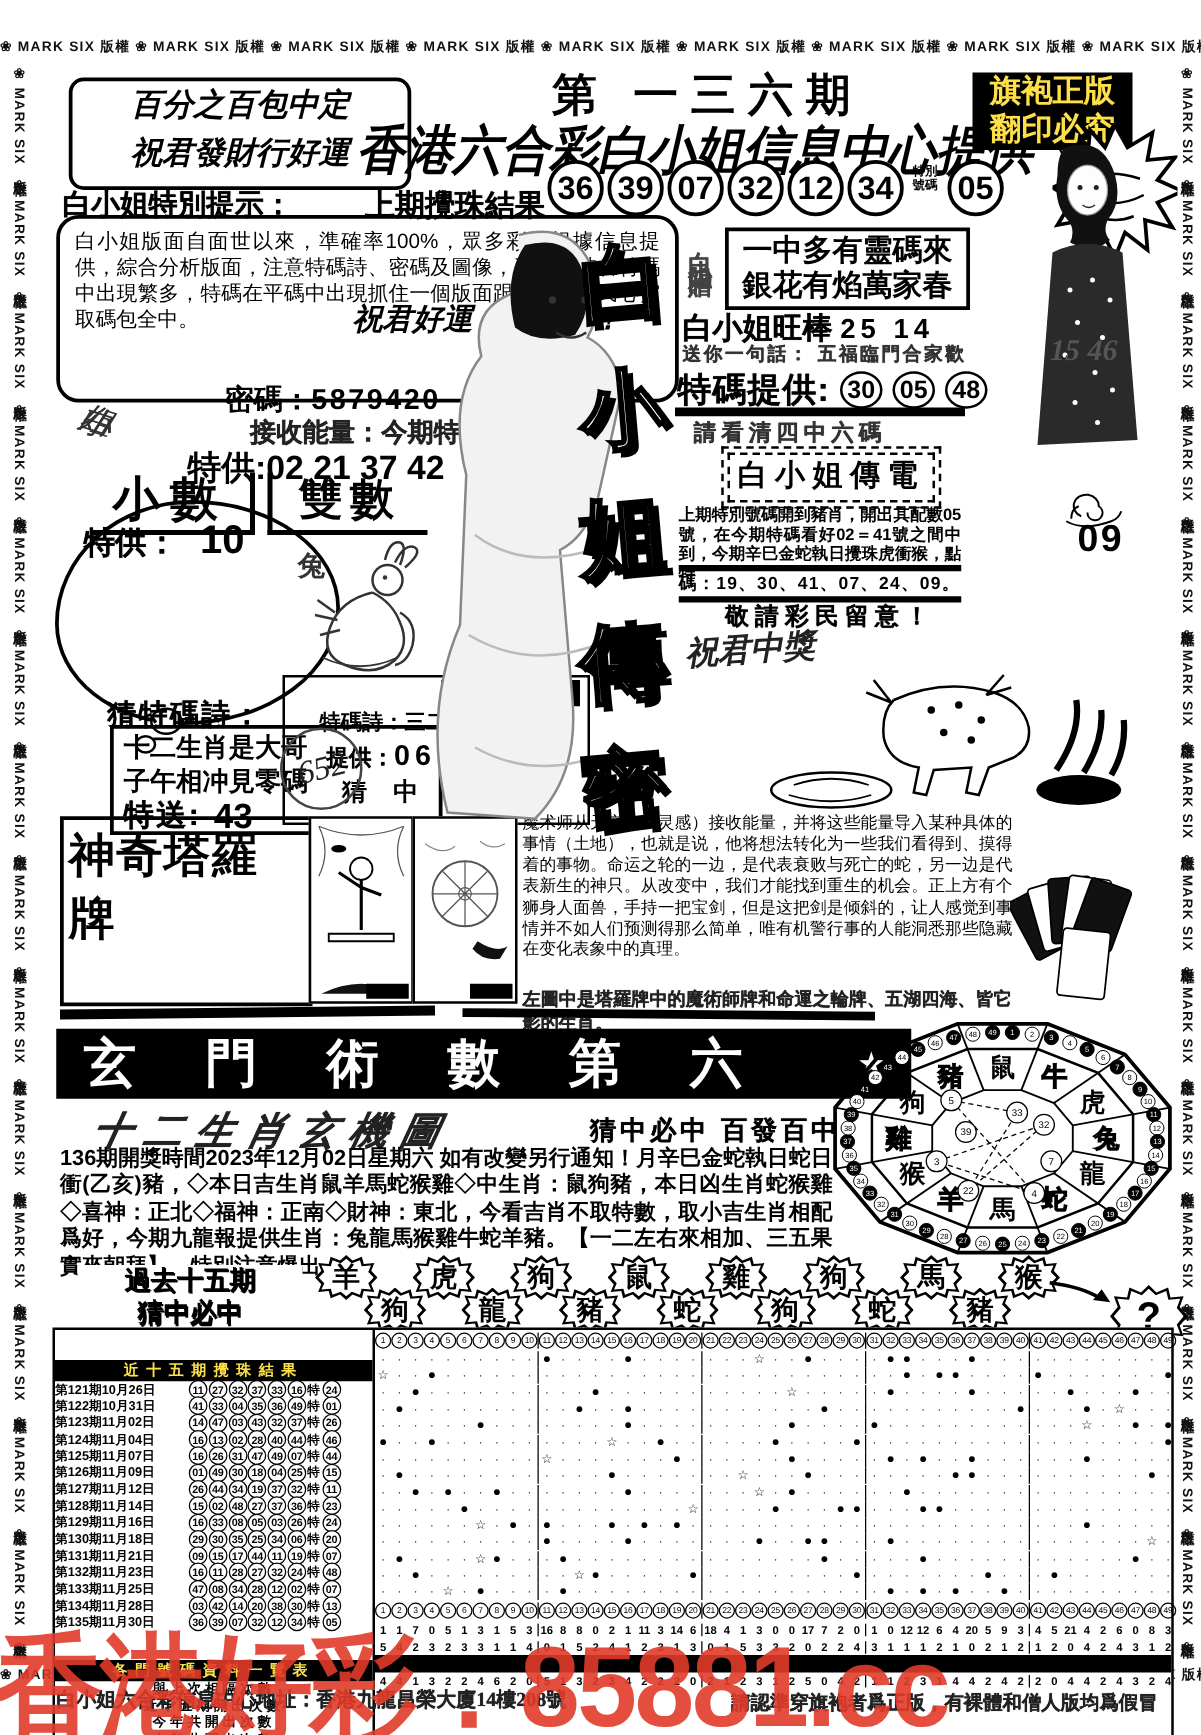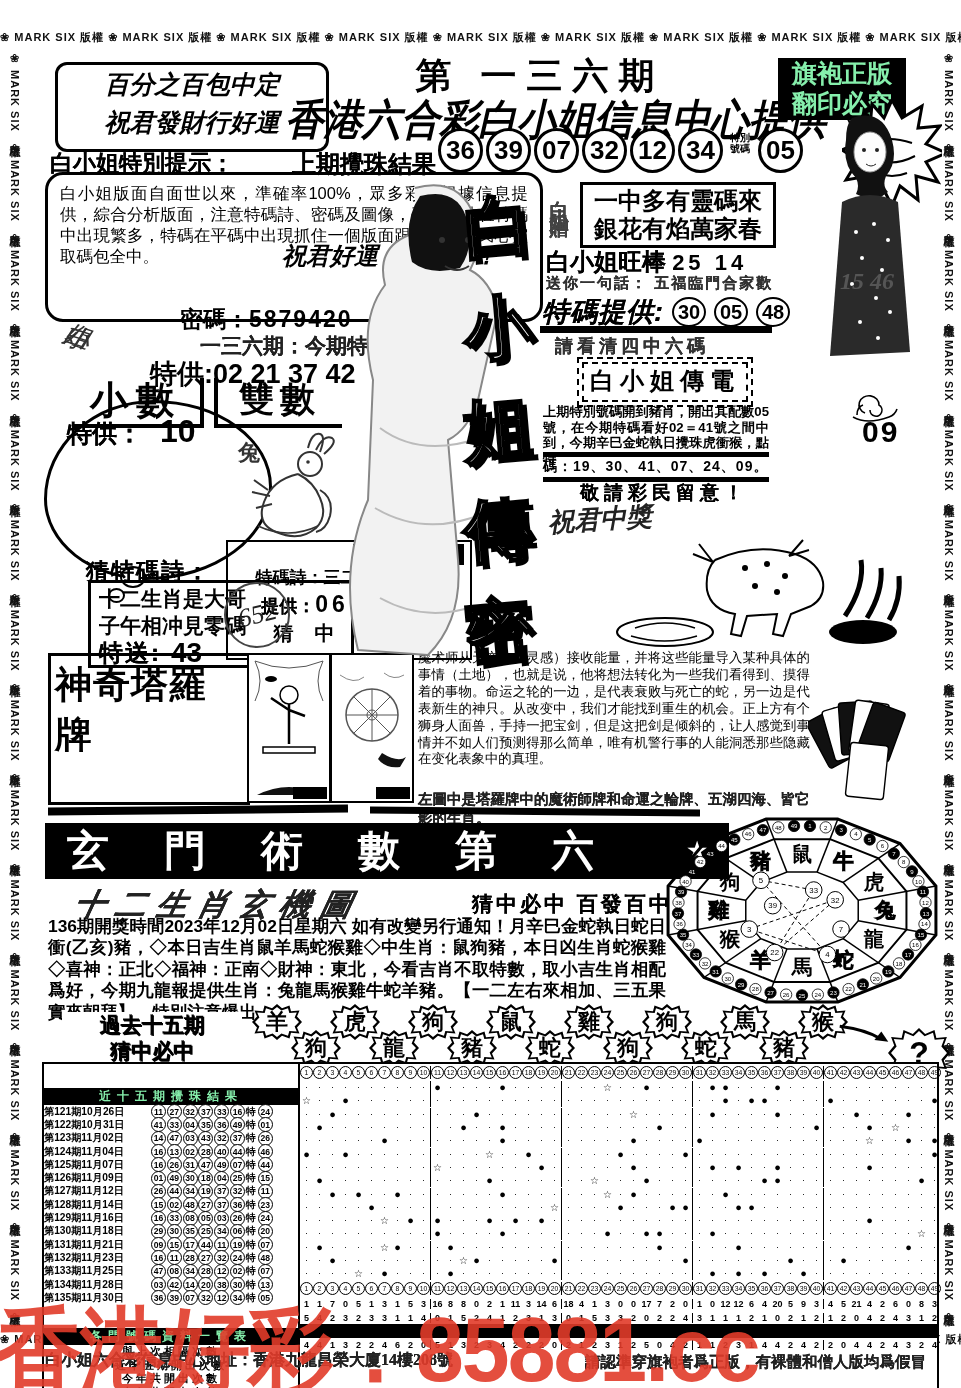--- a/index.html
+++ b/index.html
@@ -1,21 +1,21 @@
 <!DOCTYPE html>
 <html><head>
 <meta charset="utf-8">
 <style>
   html,body{margin:0;padding:0;background:#fff;}
   body{width:961px;height:1388px;position:relative;overflow:hidden;
        font-family:"Liberation Sans",sans-serif;color:#000;}
   .abs{position:absolute;}
   .serif{font-family:"Liberation Serif",serif;}
   .rough{font-weight:800;text-shadow:0 0 .6px #000;}
-  .inv{background:#000;color:#86efac;}
+  .inv{background:#000;color:#fde047;}
   
   .bstrip{position:absolute;font-size:11px;font-weight:bold;color:#111;white-space:nowrap;
           overflow:hidden;letter-spacing:1px;}
   .bstrip.v{writing-mode:vertical-rl;}
   
   .circle{display:inline-flex;align-items:center;justify-content:center;border:3px solid #000;
           border-radius:50%;font-weight:bold;box-sizing:border-box;background:#fff;}
   .big-num{width:45px;height:45px;font-size:26px;margin-right:3px;}
   .sp-num{width:45px;height:45px;font-size:26px;}
   
@@ -87,21 +87,21 @@
 
 <div class="bstrip abs" style="left:0;top:30px;width:961px;height:18px;">❀ MARK SIX 版權   ❀ MARK SIX 版權   ❀ MARK SIX 版權   ❀ MARK SIX 版權   ❀ MARK SIX 版權   ❀ MARK SIX 版權   ❀ MARK SIX 版權   ❀ MARK SIX 版權   ❀ MARK SIX 版權   ❀ MARK SIX 版權   ❀ MARK SIX 版權   ❀ MARK SIX 版權   ❀ MARK SIX 版權   ❀ MARK SIX 版權   ❀ MARK SIX 版權   ❀ MARK SIX 版權   ❀ MARK SIX 版權   ❀ MARK SIX 版權   ❀ MARK SIX 版權   ❀ MARK SIX 版權   ❀ MARK SIX 版權   ❀ MARK SIX 版權   ❀ MARK SIX 版權   ❀ MARK SIX 版權   ❀ MARK SIX 版權   ❀ MARK SIX 版權   ❀ MARK SIX 版權   ❀ MARK SIX 版權   ❀ MARK SIX 版權   ❀ MARK SIX 版權   ❀ MARK SIX 版權   ❀ MARK SIX 版權   ❀ MARK SIX 版權   ❀ MARK SIX 版權   ❀ MARK SIX 版權   ❀ MARK SIX 版權   ❀ MARK SIX 版權   ❀ MARK SIX 版權   ❀ MARK SIX 版權   ❀ MARK SIX 版權   </div>
 <div class="bstrip abs" style="left:0;top:1332px;width:961px;height:18px;">❀ MARK SIX 版權   ❀ MARK SIX 版權   ❀ MARK SIX 版權   ❀ MARK SIX 版權   ❀ MARK SIX 版權   ❀ MARK SIX 版權   ❀ MARK SIX 版權   ❀ MARK SIX 版權   ❀ MARK SIX 版權   ❀ MARK SIX 版權   ❀ MARK SIX 版權   ❀ MARK SIX 版權   ❀ MARK SIX 版權   ❀ MARK SIX 版權   ❀ MARK SIX 版權   ❀ MARK SIX 版權   ❀ MARK SIX 版權   ❀ MARK SIX 版權   ❀ MARK SIX 版權   ❀ MARK SIX 版權   ❀ MARK SIX 版權   ❀ MARK SIX 版權   ❀ MARK SIX 版權   ❀ MARK SIX 版權   ❀ MARK SIX 版權   ❀ MARK SIX 版權   ❀ MARK SIX 版權   ❀ MARK SIX 版權   ❀ MARK SIX 版權   ❀ MARK SIX 版權   ❀ MARK SIX 版權   ❀ MARK SIX 版權   ❀ MARK SIX 版權   ❀ MARK SIX 版權   ❀ MARK SIX 版權   ❀ MARK SIX 版權   ❀ MARK SIX 版權   ❀ MARK SIX 版權   ❀ MARK SIX 版權   ❀ MARK SIX 版權   </div>
 <div class="bstrip v abs" style="left:4px;top:52px;width:18px;height:1276px;">❀ MARK SIX 版權   ❀ MARK SIX 版權   ❀ MARK SIX 版權   ❀ MARK SIX 版權   ❀ MARK SIX 版權   ❀ MARK SIX 版權   ❀ MARK SIX 版權   ❀ MARK SIX 版權   ❀ MARK SIX 版權   ❀ MARK SIX 版權   ❀ MARK SIX 版權   ❀ MARK SIX 版權   ❀ MARK SIX 版權   ❀ MARK SIX 版權   ❀ MARK SIX 版權   ❀ MARK SIX 版權   ❀ MARK SIX 版權   ❀ MARK SIX 版權   ❀ MARK SIX 版權   ❀ MARK SIX 版權   ❀ MARK SIX 版權   ❀ MARK SIX 版權   ❀ MARK SIX 版權   ❀ MARK SIX 版權   ❀ MARK SIX 版權   ❀ MARK SIX 版權   ❀ MARK SIX 版權   ❀ MARK SIX 版權   ❀ MARK SIX 版權   ❀ MARK SIX 版權   ❀ MARK SIX 版權   ❀ MARK SIX 版權   ❀ MARK SIX 版權   ❀ MARK SIX 版權   ❀ MARK SIX 版權   ❀ MARK SIX 版權   ❀ MARK SIX 版權   ❀ MARK SIX 版權   ❀ MARK SIX 版權   ❀ MARK SIX 版權   </div>
 <div class="bstrip v abs" style="left:938px;top:52px;width:18px;height:1276px;">❀ MARK SIX 版權   ❀ MARK SIX 版權   ❀ MARK SIX 版權   ❀ MARK SIX 版權   ❀ MARK SIX 版權   ❀ MARK SIX 版權   ❀ MARK SIX 版權   ❀ MARK SIX 版權   ❀ MARK SIX 版權   ❀ MARK SIX 版權   ❀ MARK SIX 版權   ❀ MARK SIX 版權   ❀ MARK SIX 版權   ❀ MARK SIX 版權   ❀ MARK SIX 版權   ❀ MARK SIX 版權   ❀ MARK SIX 版權   ❀ MARK SIX 版權   ❀ MARK SIX 版權   ❀ MARK SIX 版權   ❀ MARK SIX 版權   ❀ MARK SIX 版權   ❀ MARK SIX 版權   ❀ MARK SIX 版權   ❀ MARK SIX 版權   ❀ MARK SIX 版權   ❀ MARK SIX 版權   ❀ MARK SIX 版權   ❀ MARK SIX 版權   ❀ MARK SIX 版權   ❀ MARK SIX 版權   ❀ MARK SIX 版權   ❀ MARK SIX 版權   ❀ MARK SIX 版權   ❀ MARK SIX 版權   ❀ MARK SIX 版權   ❀ MARK SIX 版權   ❀ MARK SIX 版權   ❀ MARK SIX 版權   ❀ MARK SIX 版權   </div>
 
 <div class="corner-box abs" style="left:55px;top:62px;width:268px;height:84px;">
   <div>百分之百包中定</div>
   <div>祝君發財行好運</div>
 </div>
-<div class="abs serif" style="left:330px;top:52px;width:420px;text-align:center;font-size:36px;font-weight:900;letter-spacing:10px;">第 一三六期</div>
+<div class="abs serif" style="left:330px;top:52px;width:420px;text-align:center;font-size:36px;font-weight:900;letter-spacing:10px;padding-left:26px;">第 一三六期</div>
 <div class="abs serif" style="left:285px;top:92px;width:640px;font-size:42px;font-weight:900;font-style:italic;white-space:nowrap;transform:scaleX(.92);transform-origin:left;">香港六合彩白小姐信息中心提供</div>
 <div class="abs inv" style="left:778px;top:58px;width:128px;height:62px;text-align:center;font-weight:900;font-size:25px;line-height:30px;">
   <div>旗袍正版</div>
   <div>翻印必究</div>
 </div>
 <div class="abs rough" style="left:50px;top:148px;font-size:23px;">白小姐特別提示：</div>
 <div class="abs rough serif" style="left:292px;top:148px;font-size:24px;">上期攪珠結果</div>
 <div class="abs" id="results-circles" style="left:438px;top:128px;display:flex;align-items:center;">
     <span class="circle big-num">36</span>
     <span class="circle big-num">39</span>
@@ -122,21 +122,21 @@
 
 <div class="intro-box abs" style="left:45px;top:172px;width:468px;height:128px;">
   <span>白小姐版面自面世以來，準確率100%，眾多彩民根據信息提供，綜合分析版面，注意特碼詩、密碼及圖像，平碼有時在特碼中出現繁多，特碼在平碼中出現抓住一個版面跟踪，望彩民心靈取碼包全中。</span>
   <span class="serif" style="font-size:24px;font-weight:900;font-style:italic;float:right;margin-right:30px;">祝君好運，發大財！</span>
 </div>
 <div class="abs hand vert" style="left:70px;top:305px;font-size:26px;transform:rotate(18deg);color:#333;">白小姐</div>
 <div class="abs" style="left:180px;top:304px;font-size:23px;font-weight:bold;">
   <span>密碼：</span><span style="letter-spacing:2px;">5879420</span>
 </div>
 <div class="abs rough serif" style="left:200px;top:332px;font-size:21px;color:#222;">
-  <span>一三六期：</span><span>今期特門一二七</span>
+  <span>接收能量：</span><span>今期特門一二七</span>
 </div>
 <div class="abs" style="left:150px;top:356px;font-size:27px;font-weight:bold;">
   <span>特供:</span><span>02  21  37  42</span>
 </div>
 
 <svg class="abs sketch" viewBox="0 0 215 480" style="left:320px;top:178px;width:215px;height:480px;z-index:1;">
   <path d="M95 10 q45 -12 60 30 q8 28 -5 52 q20 10 28 40 l-20 90 q-10 30 -30 40 l10 120 q5 60 -30 95 l-70 -5 q-20 -80 10 -150 l5 -120 q-15 -60 12 -95 q-10 -40 30 -52" fill="#f2f2f2" stroke="#888" stroke-width="2"></path>
   <path d="M100 18 q40 -10 48 28 q6 24 -8 44 q-30 8 -48 -6 q-10 -40 8 -66" fill="#111"></path>
   <circle cx="122" cy="62" r="3" fill="#333"></circle>
     <circle cx="148" cy="62" r="3" fill="#333"></circle>
@@ -159,21 +159,21 @@
 </div>
 <div class="abs" style="left:546px;top:246px;font-size:22px;">
   <span class="rough serif" style="font-size:24px;">白小姐旺棒</span>
   <span style="font-weight:bold;letter-spacing:4px;">25   14</span>
 </div>
 <div class="abs rough" style="left:546px;top:274px;font-size:15px;color:#333;letter-spacing:2px;">
   <span>送你一句話：</span>
   <span>五福臨門合家歡</span>
 </div>
 <div class="abs" style="left:542px;top:294px;display:flex;align-items:center;gap:8px;">
-  <span class="rough" style="font-size:27px;letter-spacing:1px;font-style:italic;">特碼提供:</span>
+  <span class="rough" style="font-size:27px;letter-spacing:1px;">特碼提供:</span>
   <span class="circle" style="width:34px;height:30px;font-size:20px;border-width:2px;">30</span>
   <span class="circle" style="width:34px;height:30px;font-size:20px;border-width:2px;">05</span>
   <span class="circle" style="width:34px;height:30px;font-size:20px;border-width:2px;">48</span>
 </div>
 <div class="abs" style="left:540px;top:326px;width:232px;height:7px;background:#000;"></div>
 <div class="abs rough serif" style="left:555px;top:334px;font-size:18px;color:#333;letter-spacing:4px;">請看清四中六碼</div>
 
 <svg class="abs sketch" viewBox="0 0 96 248" style="left:822px;top:112px;width:96px;height:248px;">
   <path d="M30 6 q30 -10 40 22 q6 22 -6 36 q-4 10 2 16 l-14 10 -18 -8 q4 -8 0 -16 q-14 -14 -10 -38 q0 -16 6 -22" fill="#111"></path>
   <ellipse cx="48" cy="40" rx="16" ry="20" fill="#fdfdfd" stroke="#999"></ellipse>

